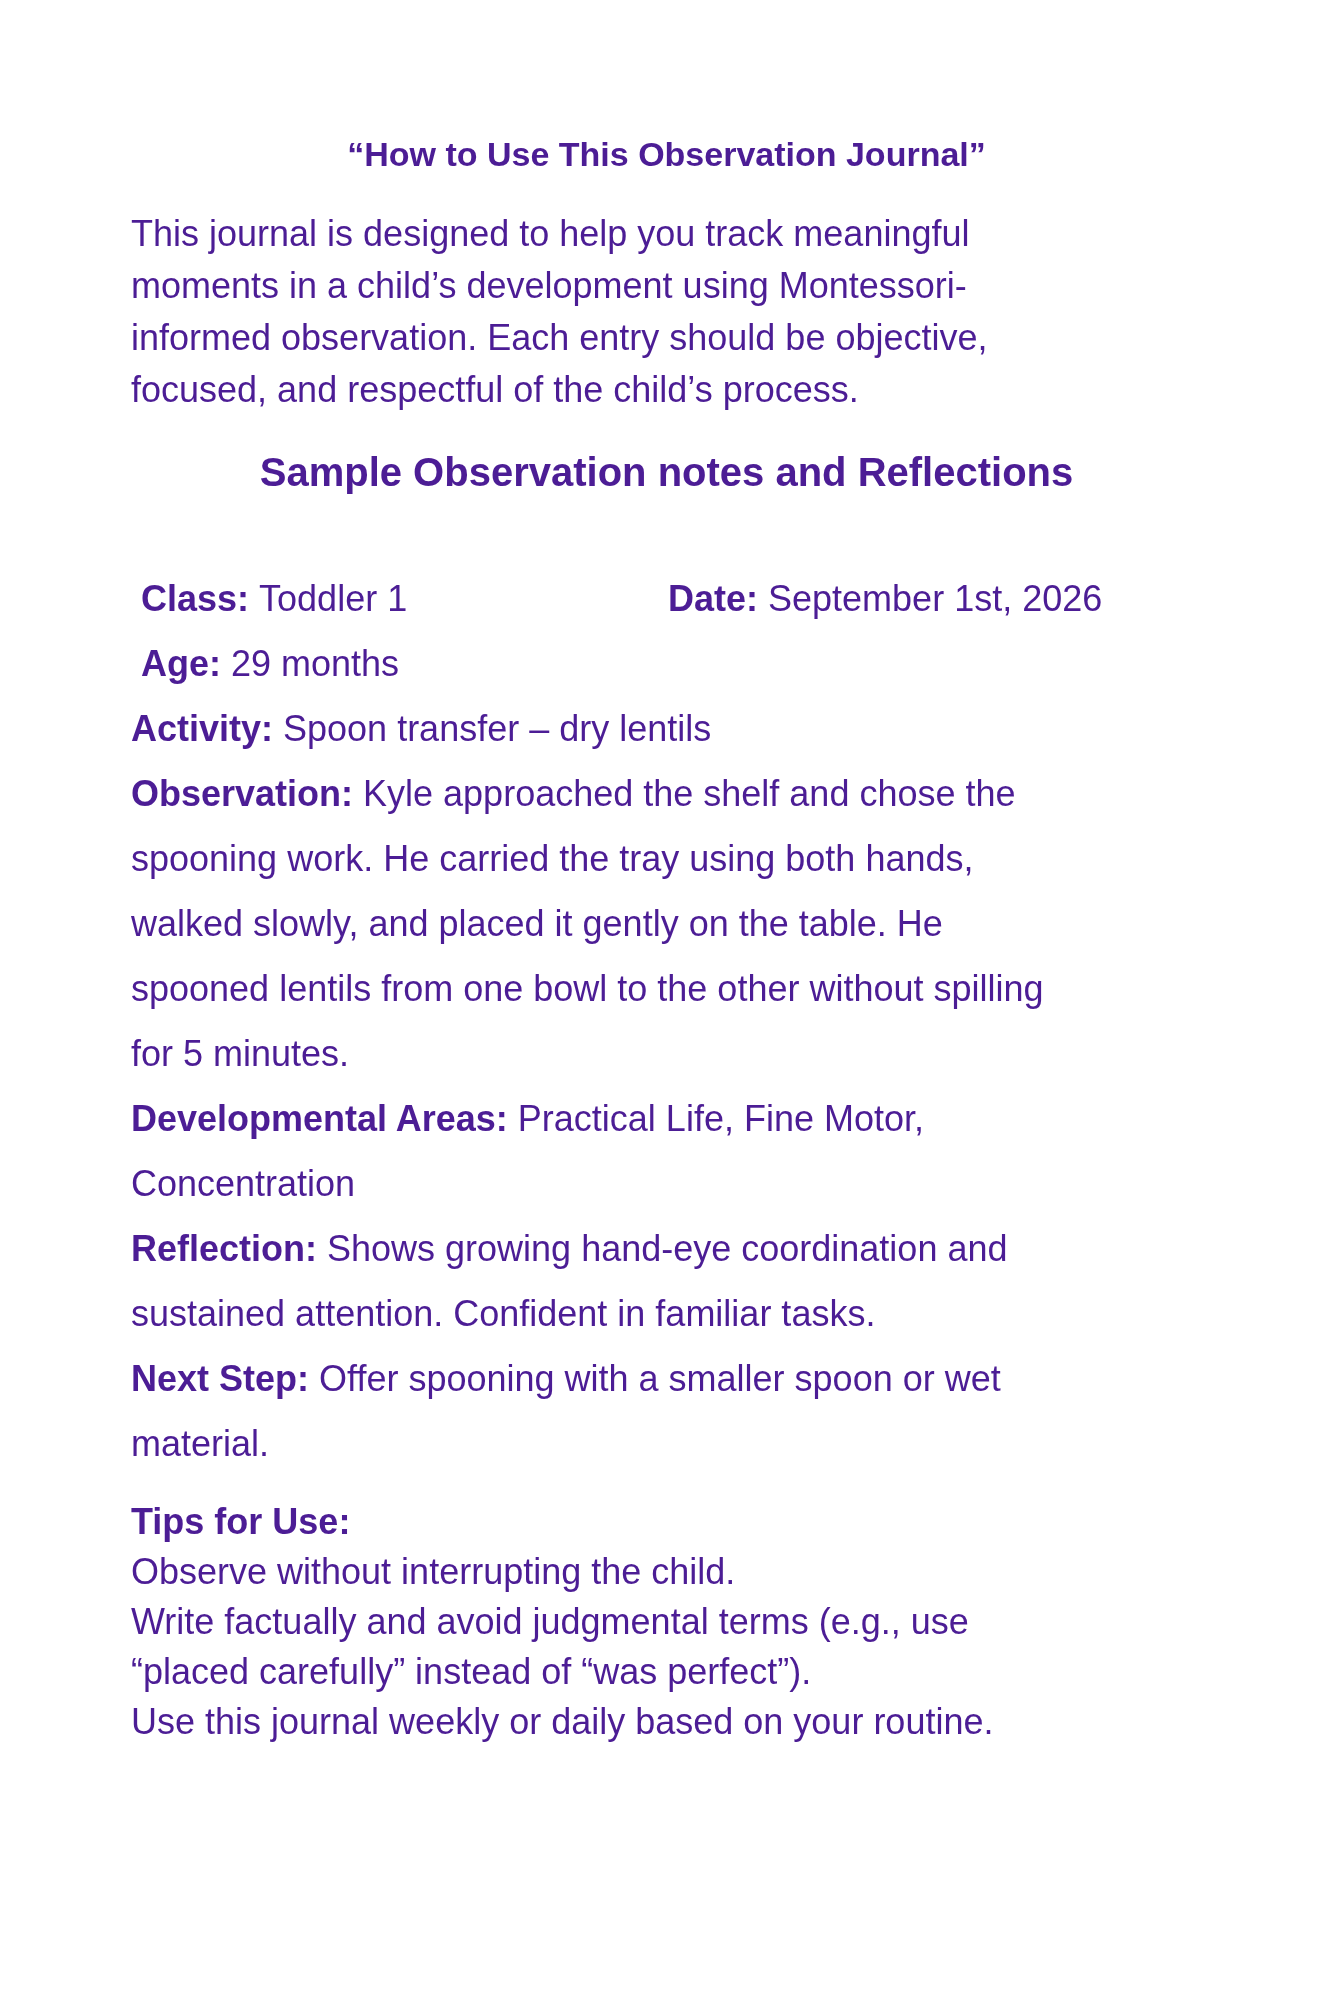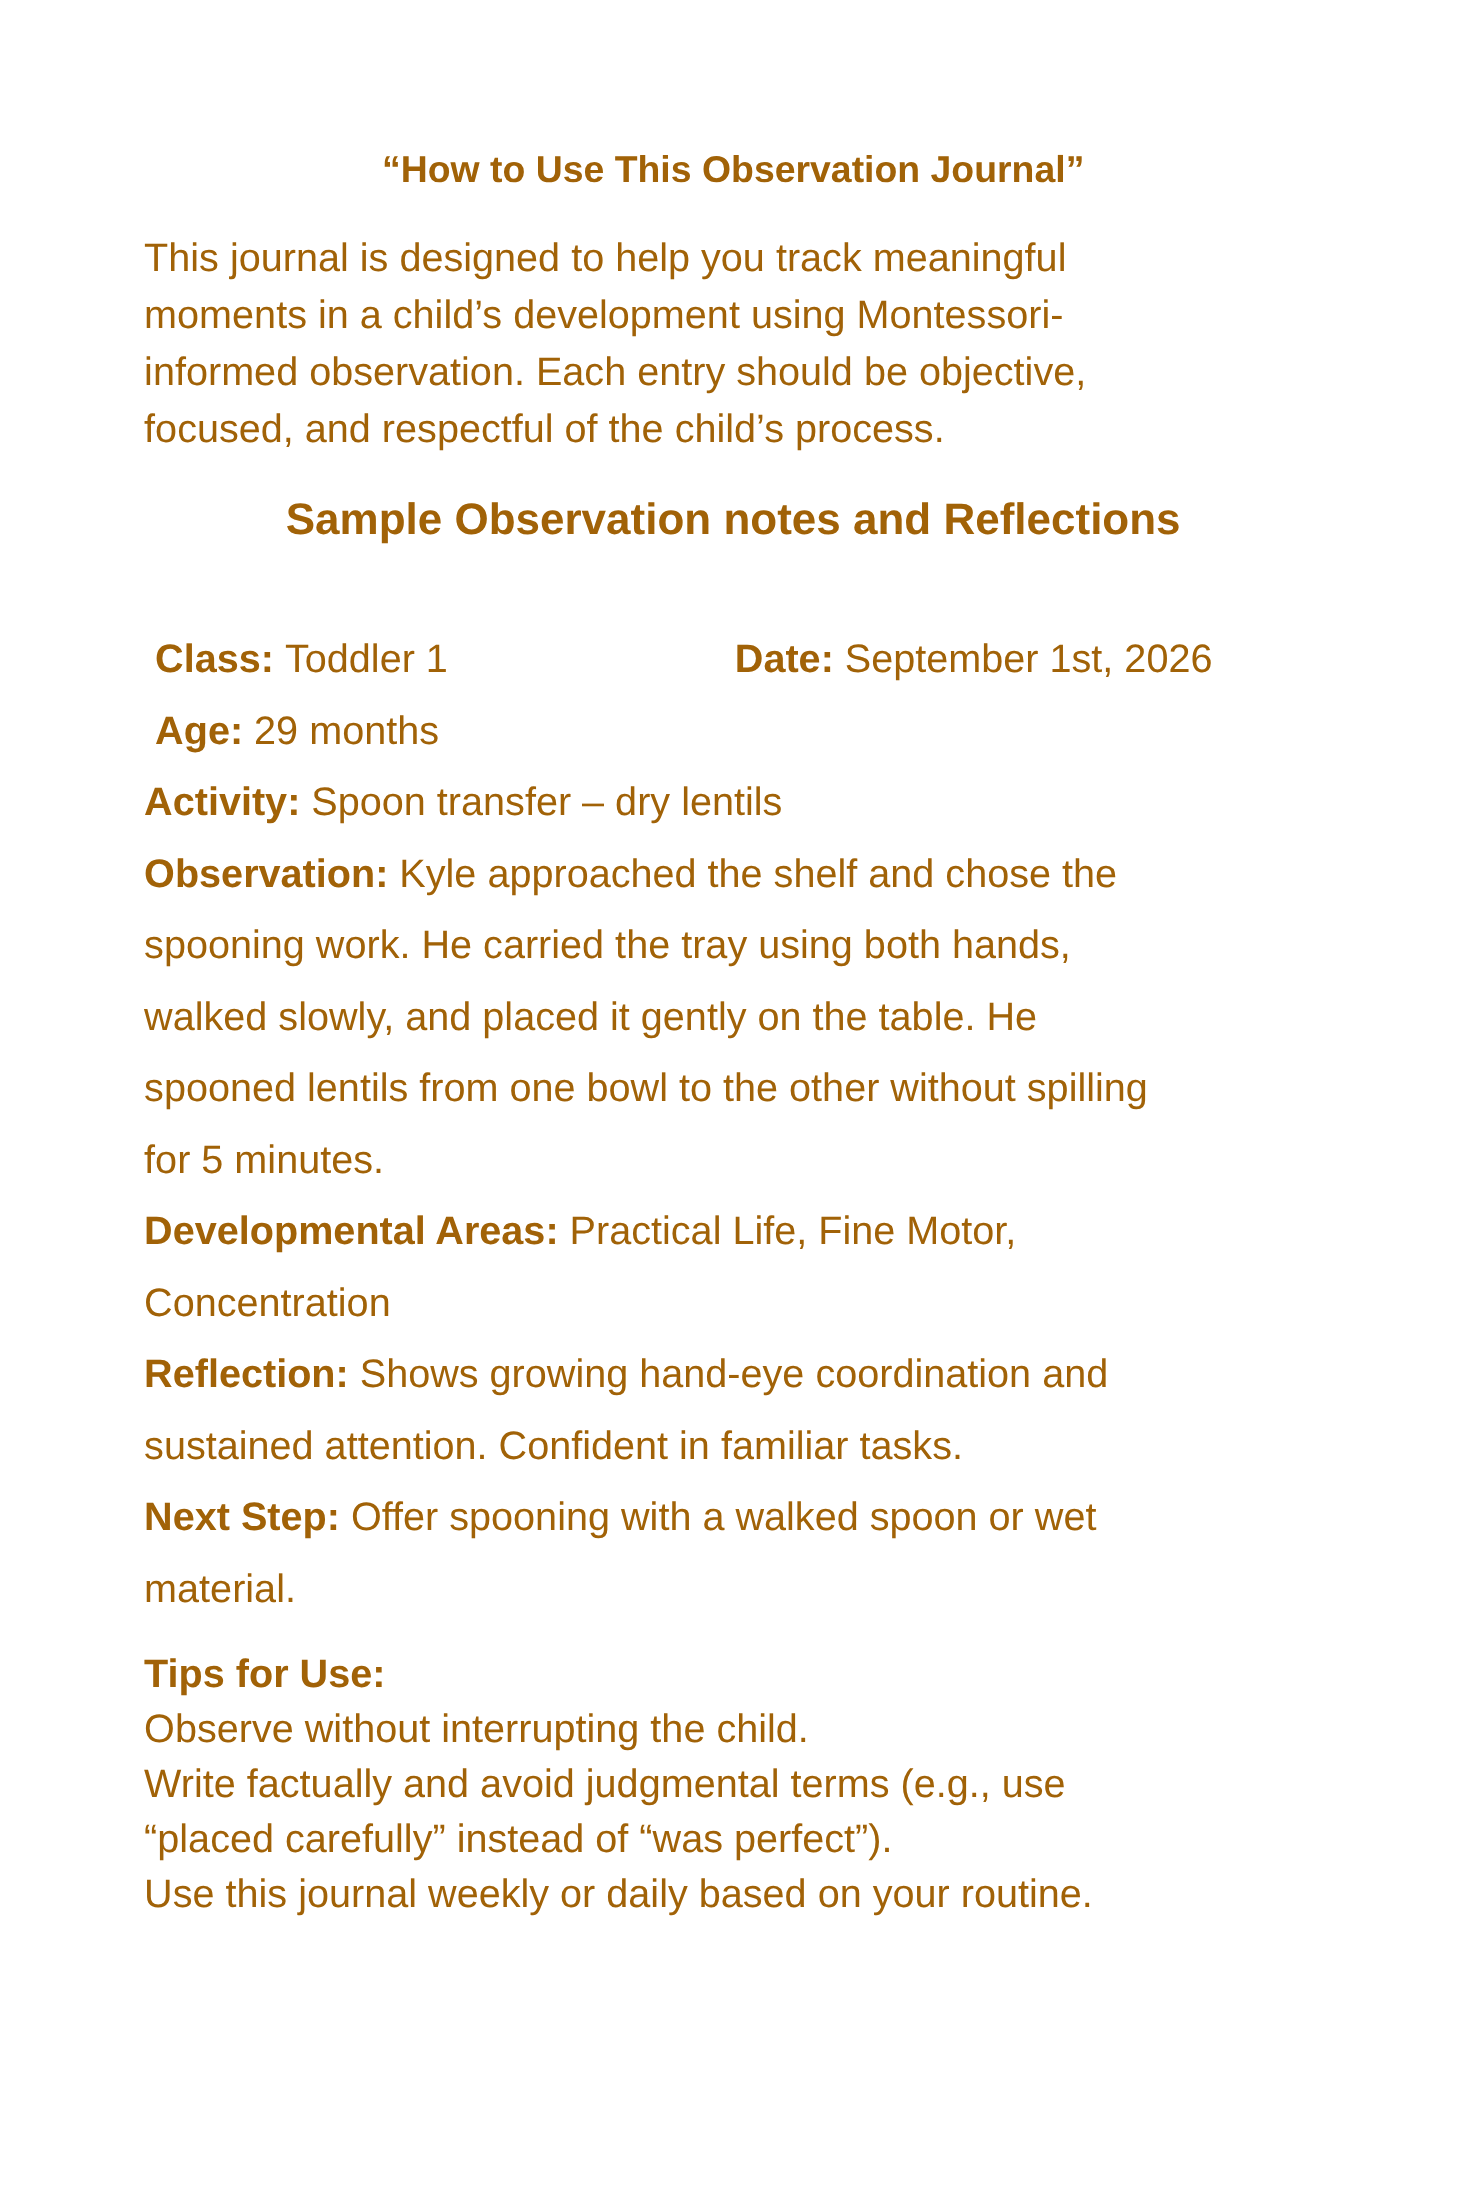--- a/index.html
+++ b/index.html
@@ -5,21 +5,21 @@
   html, body {
     margin: 0;
     padding: 0;
     background: #ffffff;
   }
   .page {
     position: relative;
     width: 1333px;
     height: 2000px;
     background: #ffffff;
-    color: #a16207;
+    color: #4c1d95;
     font-family: "Liberation Sans", sans-serif;
     font-size: 36px;
     overflow: hidden;
   }
   .doc-title {
     position: absolute;
     top: 137px;
     left: 0;
     width: 100%;
     margin: 0;
@@ -131,21 +131,21 @@
       <span class="label">Developmental Areas:</span><span>Practical Life, Fine Motor,</span>
     </div>
     <div class="line">Concentration</div>
 
     <div class="line">
       <span class="label">Reflection:</span><span>Shows growing hand-eye coordination and</span>
     </div>
     <div class="line">sustained attention. Confident in familiar tasks.</div>
 
     <div class="line">
-      <span class="label">Next Step:</span><span>Offer spooning with a walked spoon or wet</span>
+      <span class="label">Next Step:</span><span>Offer spooning with a smaller spoon or wet</span>
     </div>
     <div class="line">material.</div>
 
   </div>
 
   <div class="tips">
     <div class="line bold">Tips for Use:</div>
     <div class="line">Observe without interrupting the child.</div>
     <div class="line">Write factually and avoid judgmental terms (e.g., use</div>
     <div class="line">“placed carefully” instead of “was perfect”).</div>

